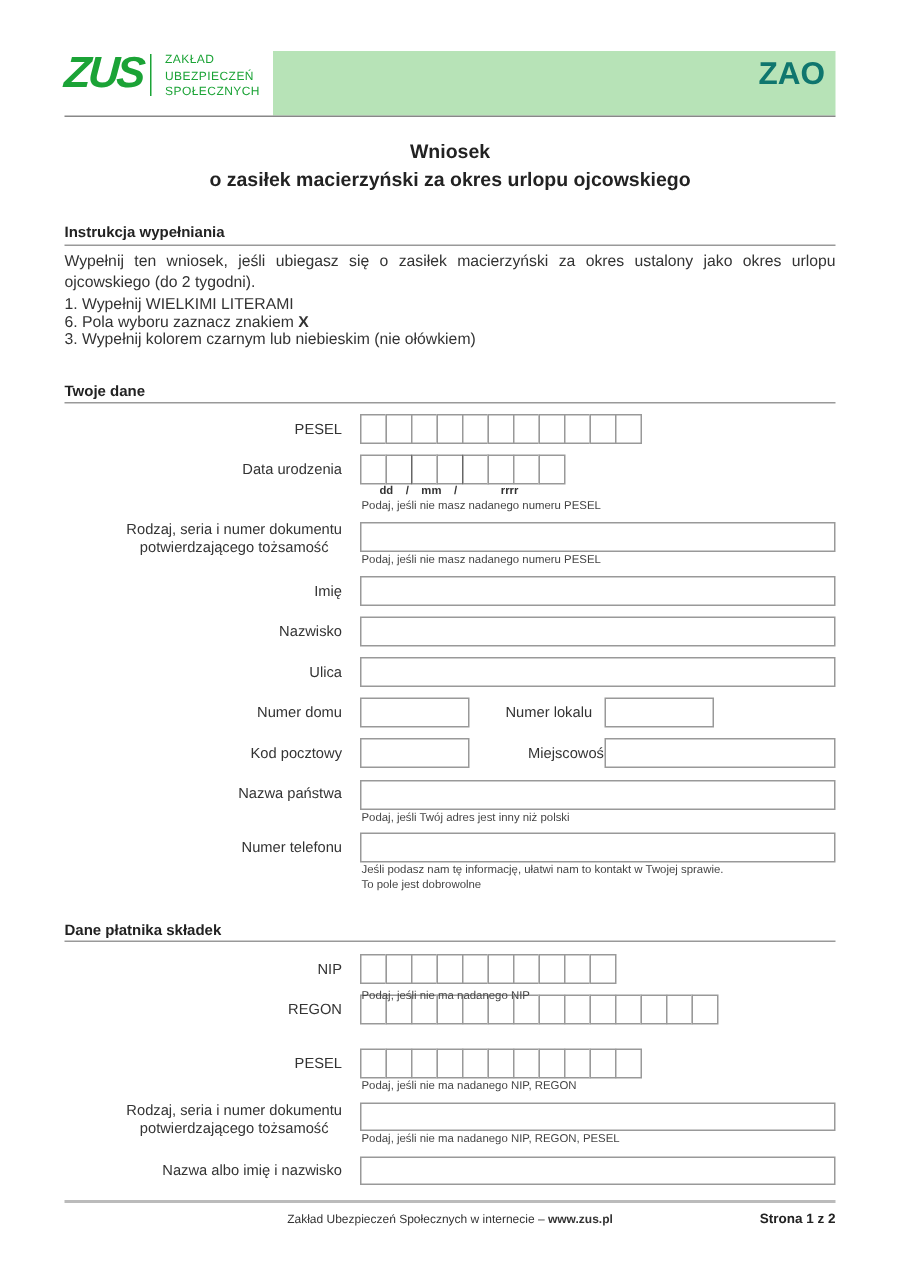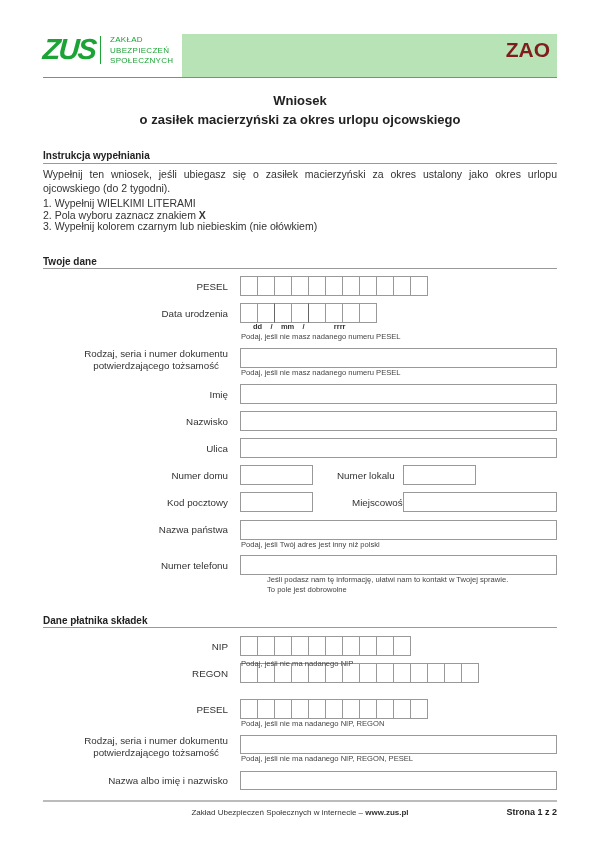--- a/index.html
+++ b/index.html
@@ -1,20 +1,20 @@
 <!DOCTYPE html>
 <html><head>
 <meta charset="utf-8">
 <style>
   * { box-sizing: border-box; margin: 0; padding: 0; }
   body { width: 600px; height: 849px; background: #fff; font-family: "Liberation Sans", sans-serif; color: #222; position: relative; overflow: hidden; }
   .abs { position: absolute; }
   .header-band { left: 182px; top: 34px; width: 375px; height: 43px; background: #b7e3b7; }
   .header-line { left: 43px; top: 77px; width: 514px; height: 1px; background: #888; }
-  .form-code { right: 50px; top: 38px; font-size: 21px; font-weight: bold; color: #7f1d1d; }
+  .form-code { right: 50px; top: 38px; font-size: 21px; font-weight: bold; color: #0f766e; }
   .logo-zus { left: 43px; top: 33px; font-size: 29px; font-weight: bold; color: #1ba336; letter-spacing: -2px; font-style: italic; transform: skewX(-4deg); }
   .logo-sep { left: 100px; top: 36px; width: 1px; height: 28px; background: #1ba336; }
   .logo-text { left: 110px; top: 35px; font-size: 8px; line-height: 10.5px; color: #1ba336; letter-spacing: 0.3px; }
   .title { left: 0; width: 600px; text-align: center; font-weight: bold; font-size: 13px; }
   .section-title { left: 43px; font-weight: bold; font-size: 10px; }
   .section-line { left: 43px; width: 514px; height: 1px; background: #999; }
   .para { left: 43px; width: 514px; font-size: 10.5px; line-height: 14px; text-align: justify; color: #333; }
   .list { left: 43px; font-size: 10.5px; line-height: 11.5px; color: #333; }
   .label { right: 372px; font-size: 9.8px; text-align: center; color: #333; line-height: 12px; }
   .label-inline { font-size: 9.8px; color: #333; }
@@ -43,21 +43,21 @@
 <div class="abs form-code">ZAO</div>
 
 <div class="abs title" style="top:93px;">Wniosek</div>
 <div class="abs title" style="top:112px;">o zasiłek macierzyński za okres urlopu ojcowskiego</div>
 
 <div class="abs section-title" style="top:150px;">Instrukcja wypełniania</div>
 <div class="abs section-line" style="top:163px;"></div>
 <div class="abs para" style="top:167px;">Wypełnij ten wniosek, jeśli ubiegasz się o zasiłek macierzyński za okres ustalony jako okres urlopu ojcowskiego (do 2 tygodni).</div>
 <div class="abs list" style="top:198px;">
   <div>1. Wypełnij WIELKIMI LITERAMI</div>
-  <div><span>2. Pola wyboru zaznacz znakiem </span><b>X</b></div>
+  <div><span>6. Pola wyboru zaznacz znakiem </span><b>X</b></div>
   <div>3. Wypełnij kolorem czarnym lub niebieskim (nie ołówkiem)</div>
 </div>
 
 <div class="abs section-title" style="top:256px;">Twoje dane</div>
 <div class="abs section-line" style="top:268px;"></div>
 
 <div class="abs label" style="top:281px;">PESEL</div>
 <div class="abs cells" style="left:240px; top:276px;" id="cells-pesel">
     <div class="cell"></div>
     <div class="cell"></div>
@@ -111,21 +111,21 @@
 <div class="abs box" style="left:240px; top:492px; width:73px; height:20px;"></div>
 <div class="abs label-inline" style="left:339px; top:497px;margin-left:13px;">Miejscowość</div>
 <div class="abs box" style="left:403px; top:492px; width:154px; height:20px;"></div>
 
 <div class="abs label" style="top:524px;">Nazwa państwa</div>
 <div class="abs box" style="left:240px; top:520px; width:317px; height:20px;"></div>
 <div class="abs hint" style="top:540px;">Podaj, jeśli Twój adres jest inny niż polski</div>
 
 <div class="abs label" style="top:560px;">Numer telefonu</div>
 <div class="abs box" style="left:240px; top:555px; width:317px; height:20px;"></div>
-<div class="abs hint" style="top:575px;margin-left:26px;">
+<div class="abs hint" style="top:575px;">
   <div>Jeśli podasz nam tę informację, ułatwi nam to kontakt w Twojej sprawie.</div>
   <div>To pole jest dobrowolne</div>
 </div>
 
 <div class="abs section-title" style="top:615px;">Dane płatnika składek</div>
 <div class="abs section-line" style="top:627px;"></div>
 
 <div class="abs label" style="top:641px;">NIP</div>
 <div class="abs cells" style="left:240px; top:636px;" id="cells-nip">
     <div class="cell"></div>

